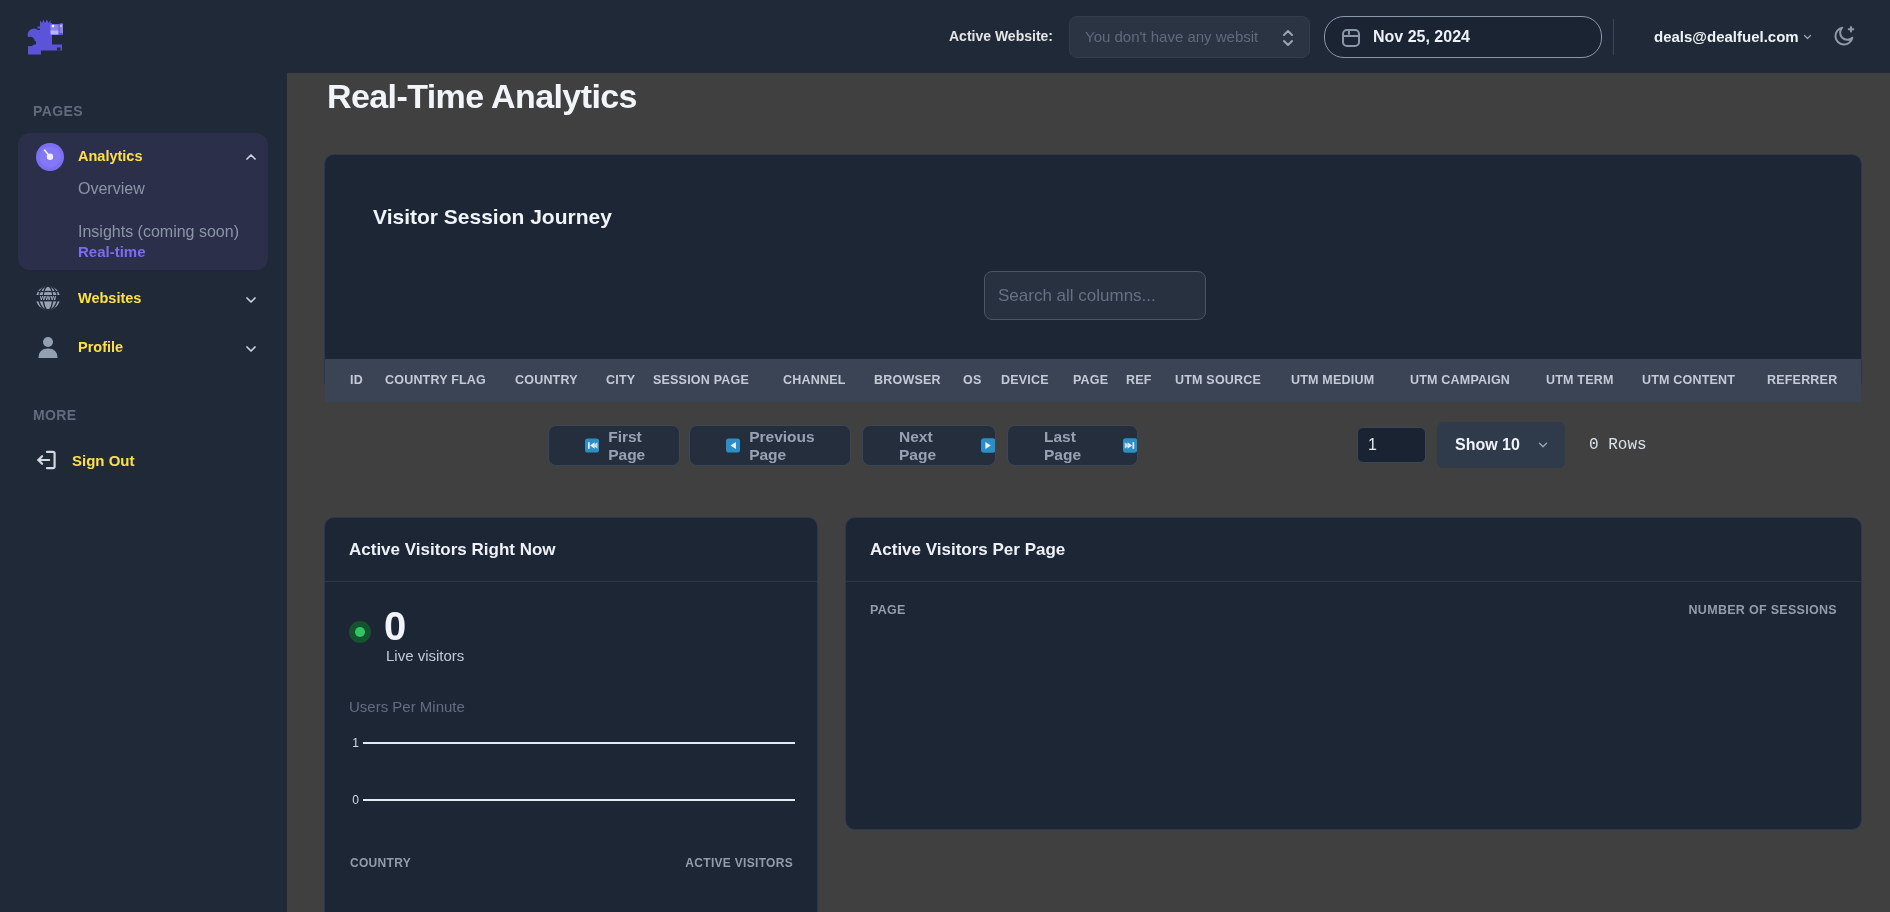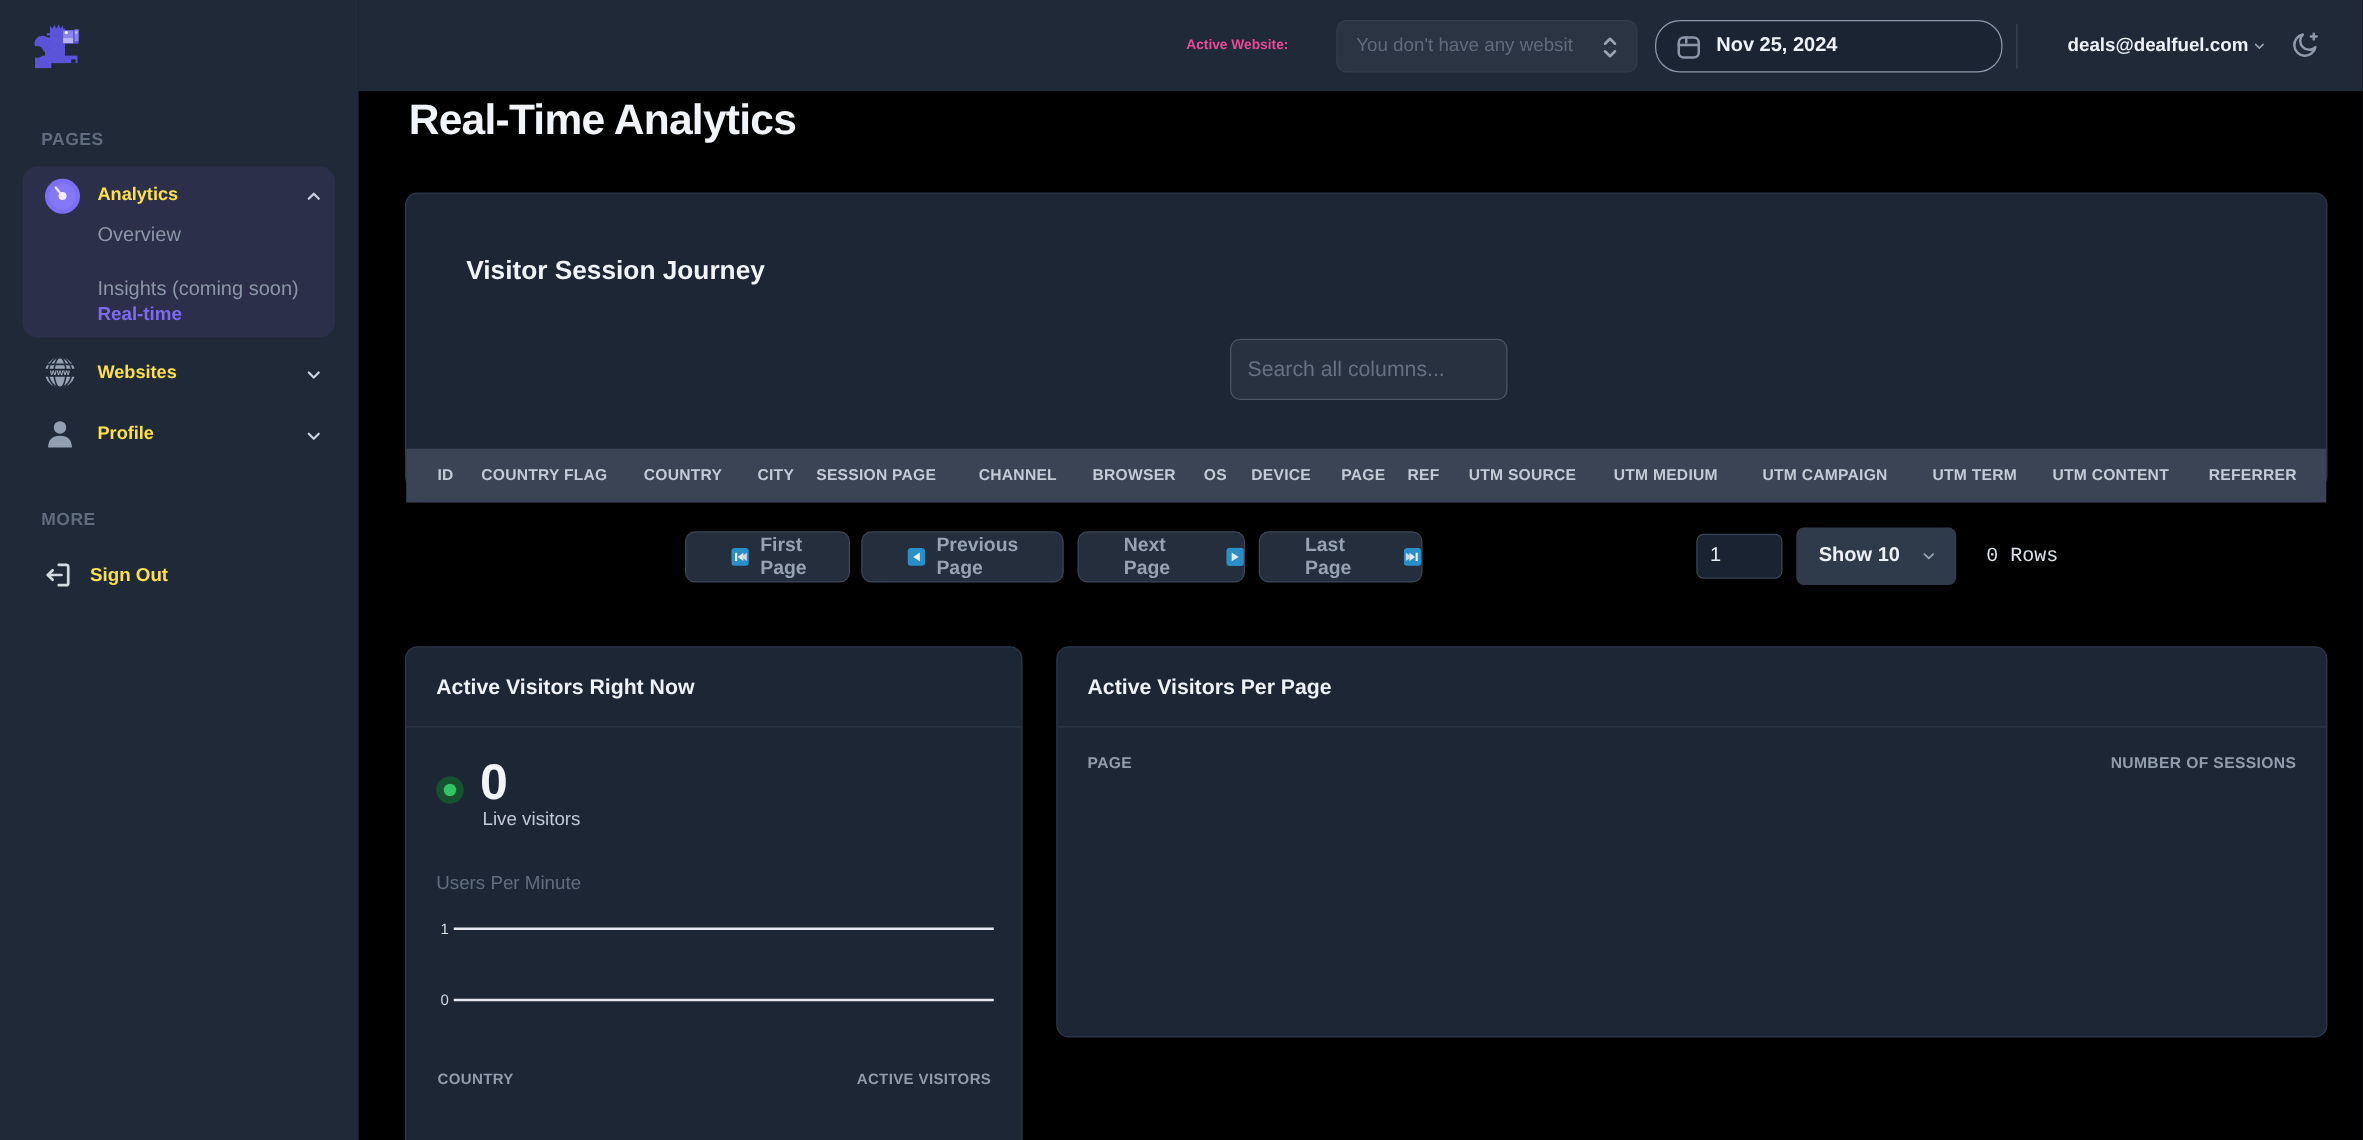--- a/index.html
+++ b/index.html
@@ -1,41 +1,41 @@
 <!DOCTYPE html>
 <html><head>
 <meta charset="utf-8">
 <style>
   * { margin:0; padding:0; box-sizing:border-box; }
   html,body { width:1890px; height:912px; overflow:hidden; background:#111726; font-family:"Liberation Sans", sans-serif; }
 
   
   #header { position:absolute; top:0; left:287px; width:1603px; height:73px; background:#1f2937; }
-  .hdr-label { position:absolute; left:662px; top:0; height:57px; line-height:73px; color:#ec4899; font-weight:bold; font-size:11px; }
+  .hdr-label { position:absolute; left:662px; top:0; height:57px; line-height:73px; color:#e5e5e5; font-weight:bold; font-size:14px; }
   .hdr-select { position:absolute; left:782px; top:16px; width:241px; height:42px; background:#2a3443; border:1px solid #323d4d; border-radius:8px; color:#5f6b7b; font-size:15px; line-height:40px; padding-left:15px; white-space:nowrap; overflow:hidden; }
   .hdr-select svg { position:absolute; right:13px; top:10px; background:#2a3443; }
   .hdr-date { position:absolute; left:1037px; top:16px; width:278px; height:42px; background:#1b2433; border:1px solid #8c99ab; border-radius:20px; color:#eef2f7; font-weight:bold; font-size:16px; line-height:40px; }
   .hdr-date svg { position:absolute; left:14px; top:9px; }
   .hdr-date span { position:absolute; left:48px; }
   .hdr-sep { position:absolute; left:1326px; top:19px; width:1px; height:36px; background:#3b4758; }
   .hdr-email { position:absolute; left:1367px; top:0; height:73px; line-height:73px; color:#eef2f7; font-weight:bold; font-size:15px; }
   .hdr-email-chev { position:absolute; left:1513px; top:31px; }
   .hdr-moon { position:absolute; left:1544px; top:24px; }
 
   
   #sidebar { position:absolute; top:0; left:0; width:287px; height:912px; background:#1f2937; }
   .side-label { position:absolute; left:33px; color:#606c7e; font-weight:bold; font-size:14px; letter-spacing:0.4px; }
   .ana-group { position:absolute; left:18px; top:133px; width:250px; height:137px; background:#2c2f4a; border-radius:12px; }
   .menu-label { position:absolute; left:78px; color:#fde047; font-weight:bold; font-size:14.5px; }
   .sub-label { position:absolute; left:78px; color:#8b96a7; font-size:16px; }
   .side-chev { position:absolute; left:243px; }
   .icon-slot { position:absolute; left:35px; width:26px; height:26px; }
 
   
-  #main { position:absolute; top:73px; left:287px; width:1603px; height:839px; background:#000000; }
+  #main { position:absolute; top:73px; left:287px; width:1603px; height:839px; background:#404040; }
   h1 { position:absolute; left:40px; top:4px; color:#f1f4f8; font-size:34px; font-weight:bold; letter-spacing:-0.6px; }
 
   .card { position:absolute; background:#1c2635; border:1px solid #2c394c; border-radius:10px; }
   #card1 { left:37px; top:81px; width:1538px; height:237px; }
   .card1-title { position:absolute; left:48px; top:50px; color:#f1f4f8; font-size:21px; font-weight:bold; }
   .search { position:absolute; left:659px; top:116px; width:222px; height:49px; background:#27313f; border:1px solid #4b5563; border-radius:8px; color:#667183; font-size:17px; line-height:47px; padding-left:13px; }
   .thead { position:absolute; left:0; top:204px; width:100%; height:43px; background:#3a4454; }
   .th { position:absolute; top:0; height:43px; line-height:43px; color:#c3cbd6; font-weight:bold; font-size:12.5px; letter-spacing:0.2px; }
   .pgbtn { position:absolute; top:270px; height:41px; background:#242e3d; border:1px solid #3b4757; border-radius:8px; color:#97a3b3; font-weight:bold; font-size:15.5px; display:flex; align-items:center; justify-content:center; gap:9px;padding-left:36px; }
   .pgbtn svg { display:block; }

